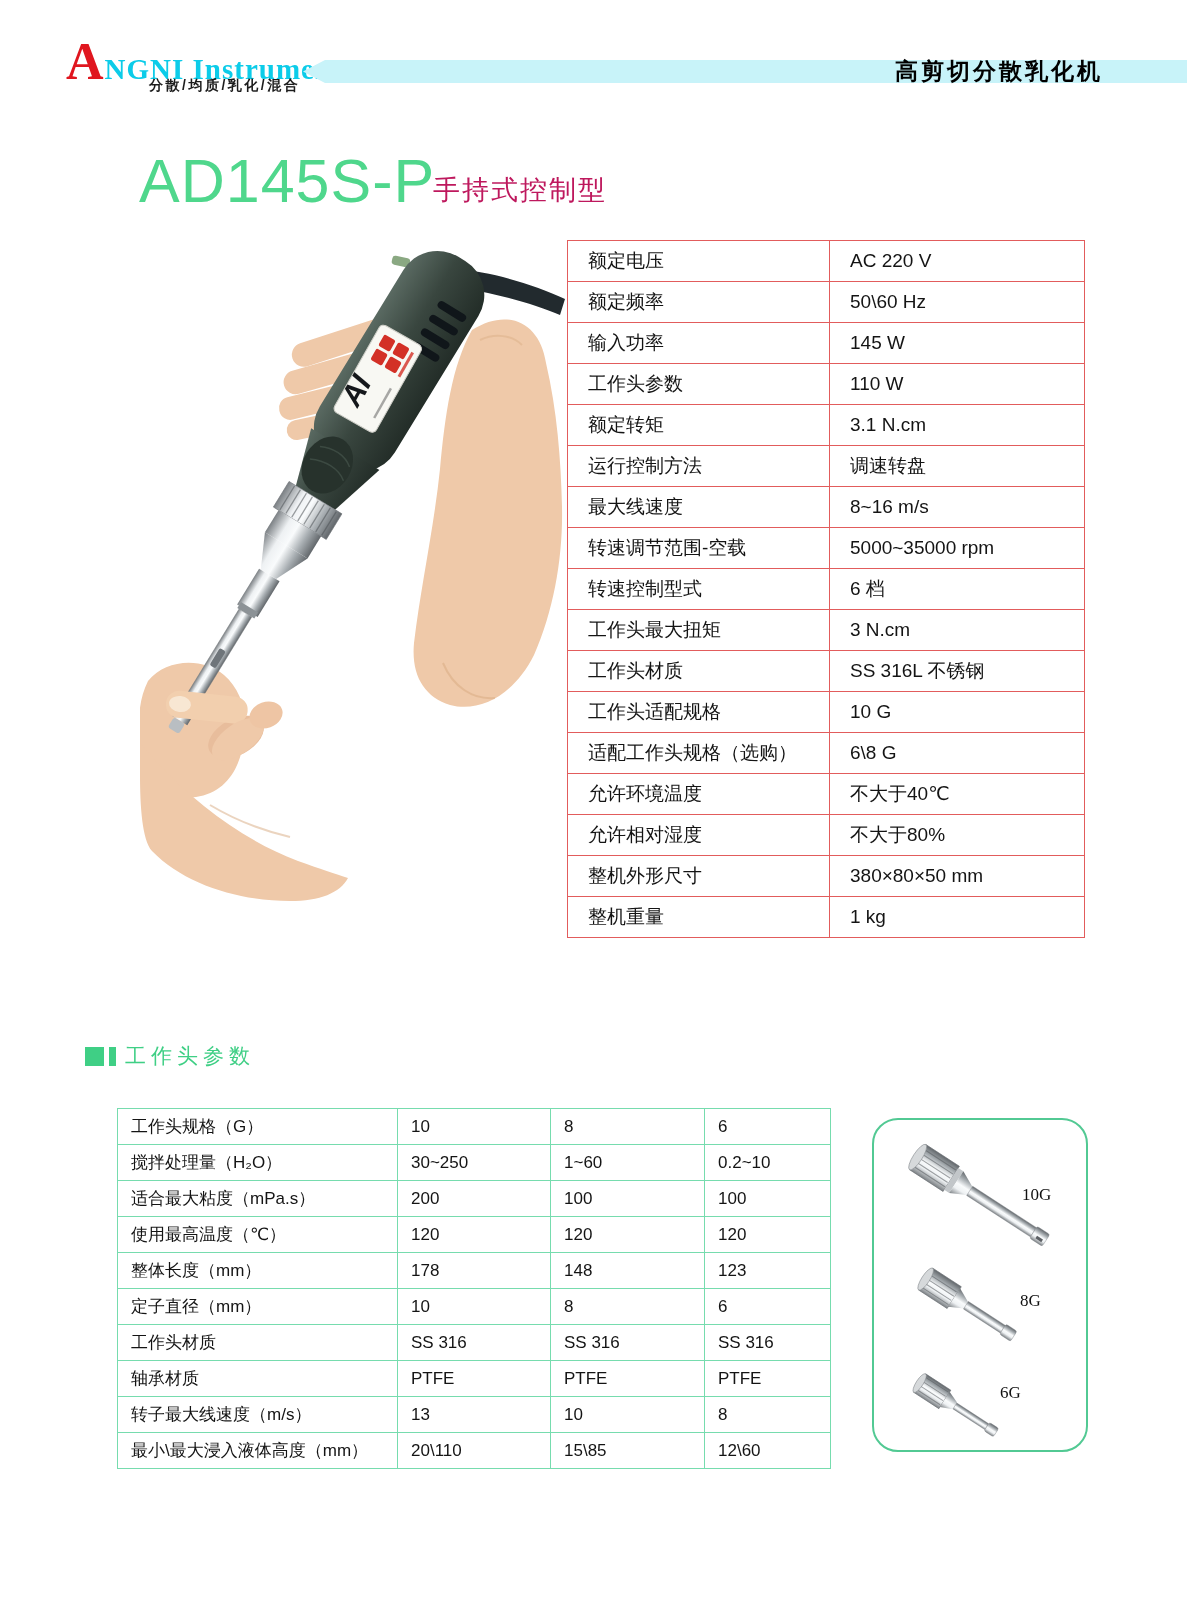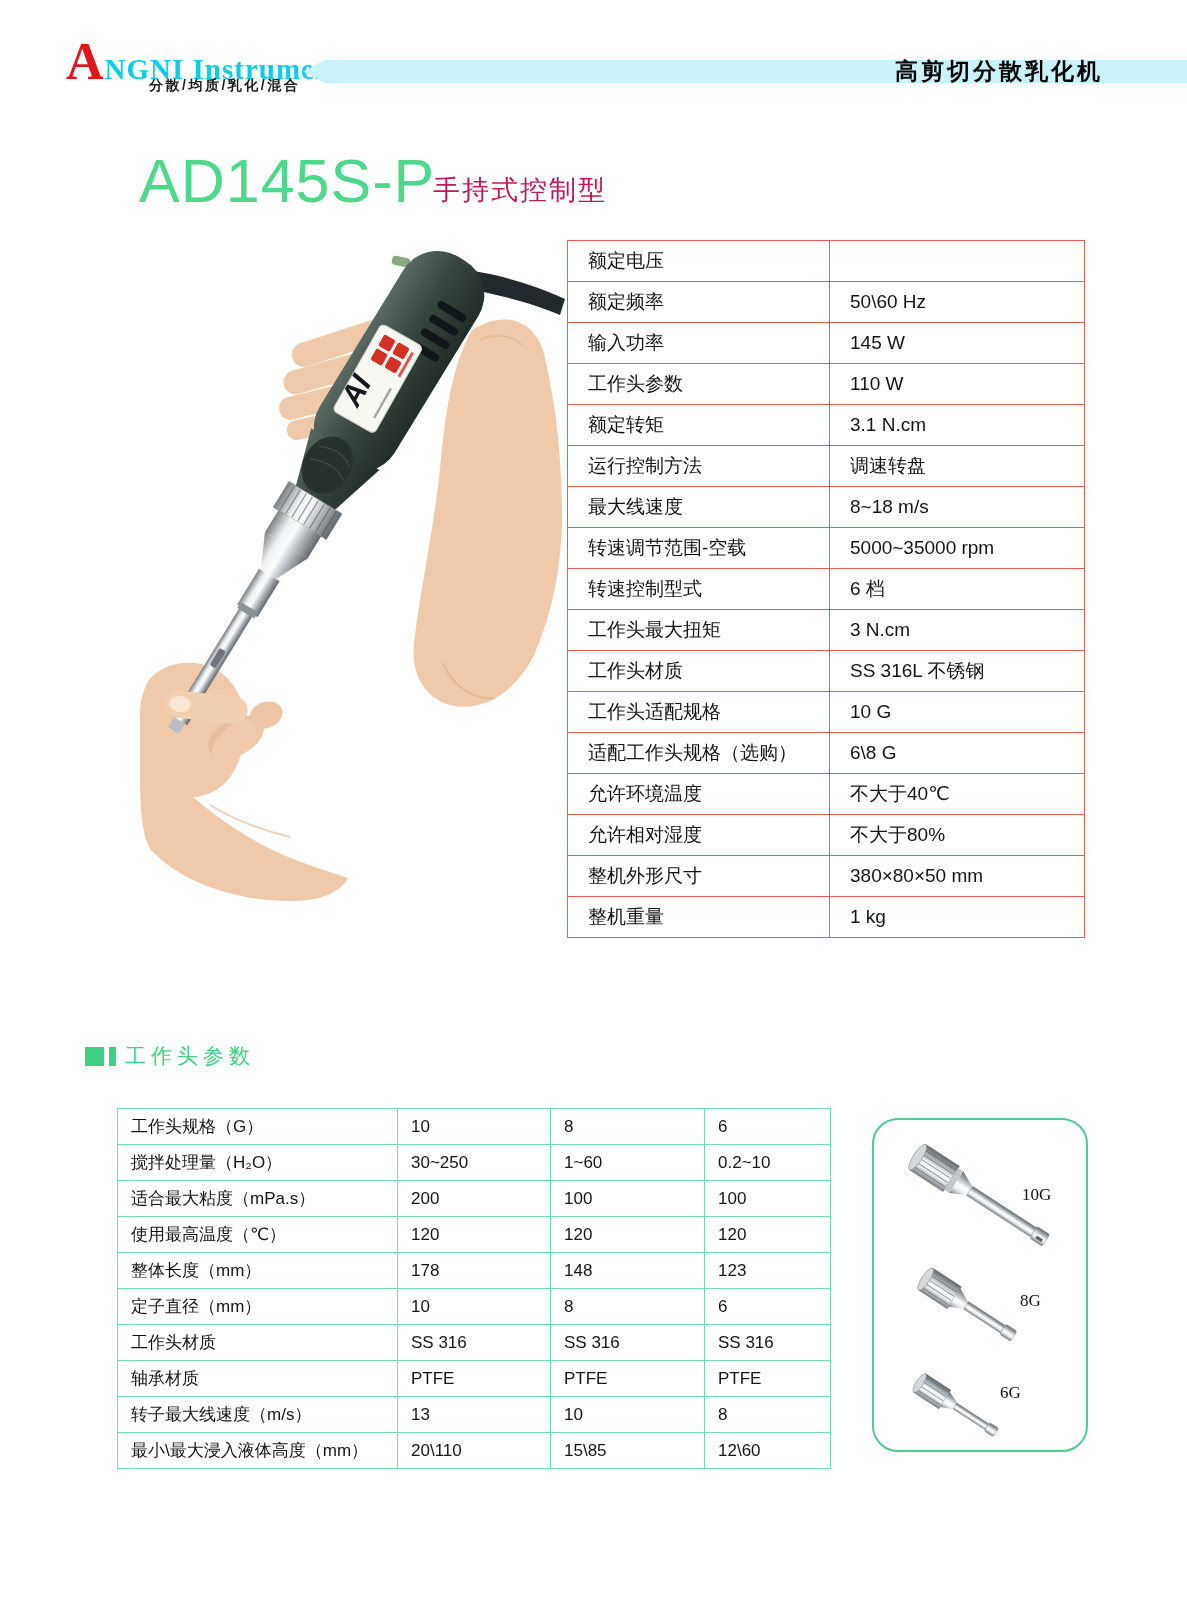--- a/index.html
+++ b/index.html
@@ -157,20 +157,21 @@
 
       <path d="M332,85 C368,62 400,78 406,118 C417,165 421,215 422,262 C423,312 414,365 394,410 C374,450 340,468 310,460 C284,452 271,430 274,398 C281,340 294,282 300,224 C305,170 312,120 332,85 Z" fill="#efc9a9"></path>
       <path d="M303,418 C313,442 333,455 355,453" stroke="#d8a97f" stroke-width="2" fill="none" opacity="0.5"></path>
       <path d="M340,95 C355,88 372,90 382,100" stroke="#d8a97f" stroke-width="2" fill="none" opacity="0.4"></path>
     </svg>
   </div>
 
   <div class="spec">
     <div class="srow">
         <div class="scell lab">额定电压</div>
+        <div class="scell">AC 220 V</div>
       </div>
     <div class="srow">
         <div class="scell lab">额定频率</div>
         <div class="scell">50\60 Hz</div>
       </div>
     <div class="srow">
         <div class="scell lab">输入功率</div>
         <div class="scell">145 W</div>
       </div>
     <div class="srow">
@@ -180,21 +181,21 @@
     <div class="srow">
         <div class="scell lab">额定转矩</div>
         <div class="scell">3.1 N.cm</div>
       </div>
     <div class="srow">
         <div class="scell lab">运行控制方法</div>
         <div class="scell">调速转盘</div>
       </div>
     <div class="srow">
         <div class="scell lab">最大线速度</div>
-        <div class="scell">8~18 m/s</div>
+        <div class="scell">8~16 m/s</div>
       </div>
     <div class="srow">
         <div class="scell lab">转速调节范围-空载</div>
         <div class="scell">5000~35000 rpm</div>
       </div>
     <div class="srow">
         <div class="scell lab">转速控制型式</div>
         <div class="scell">6 档</div>
       </div>
     <div class="srow">

